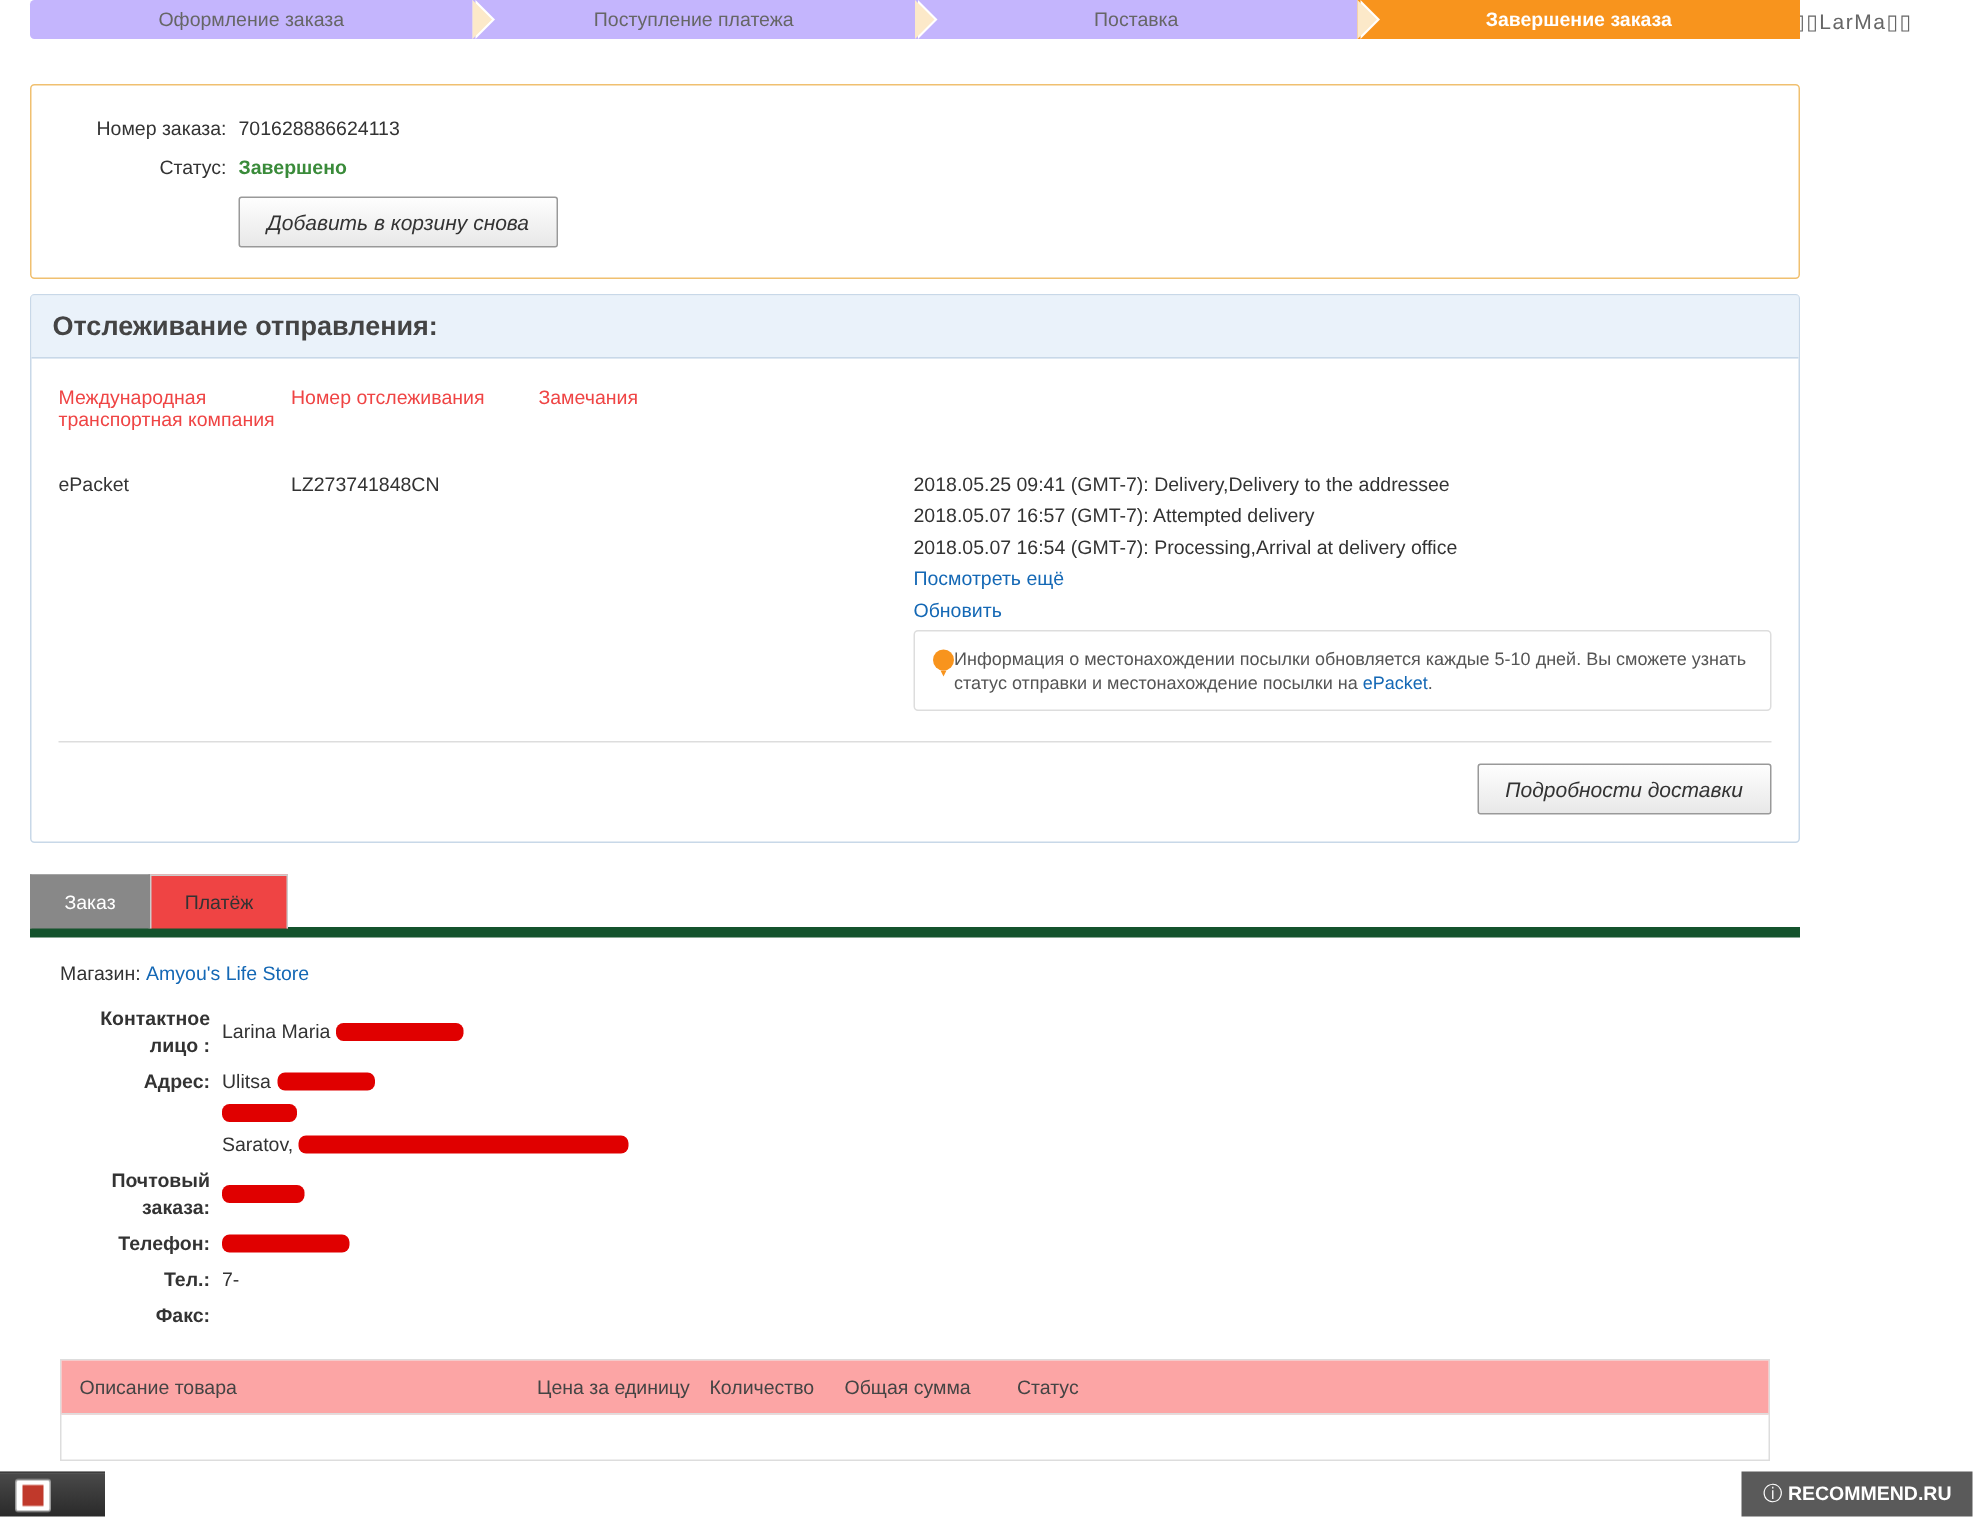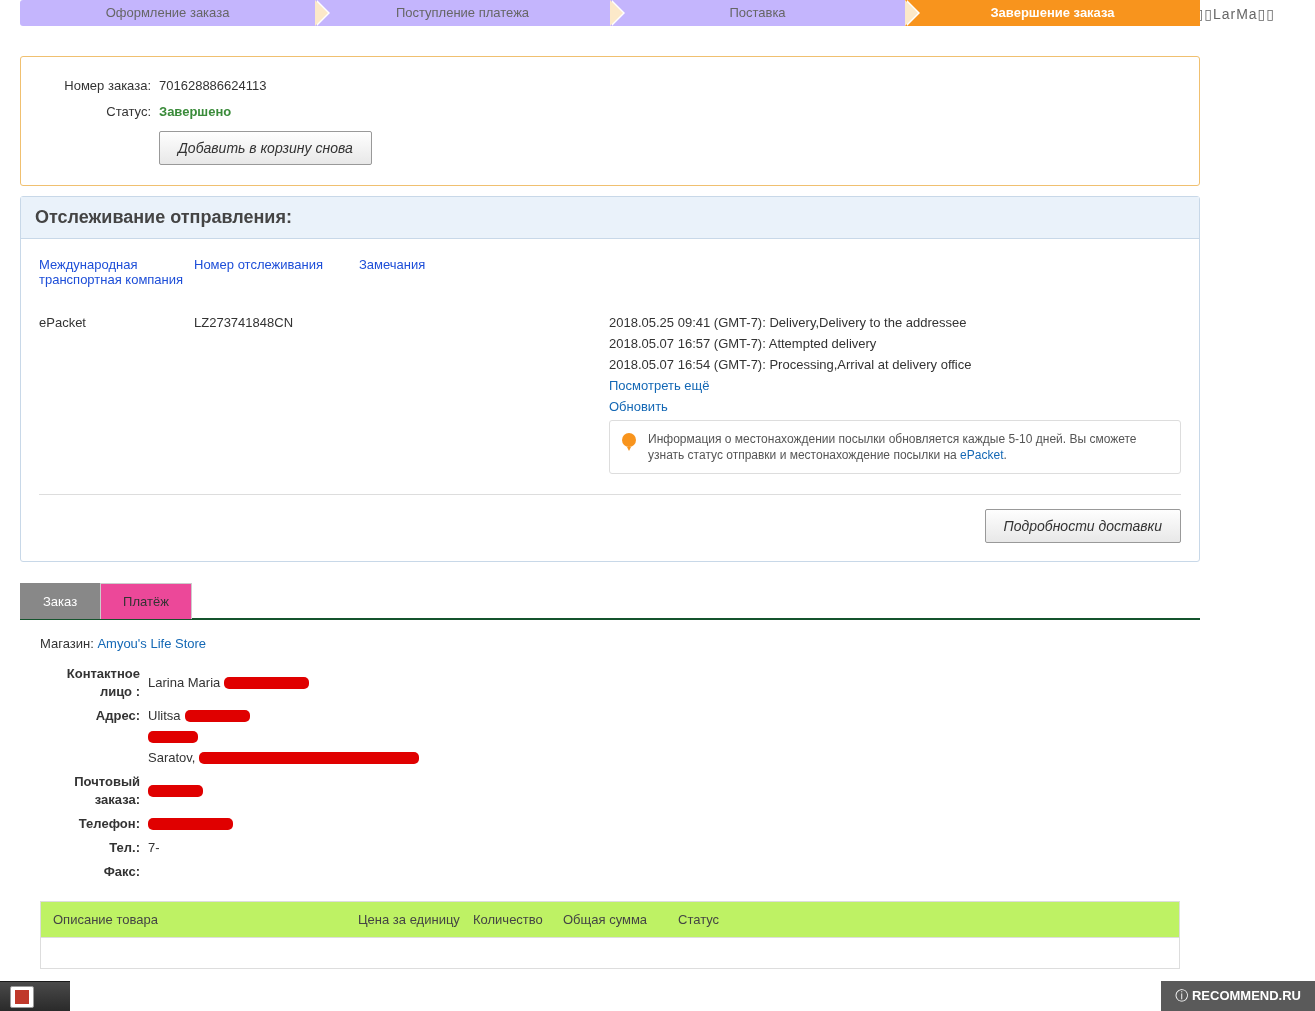--- a/index.html
+++ b/index.html
@@ -31,56 +31,56 @@
     .info-value.green { color: #3a8b3a; font-weight: bold; }
     
     .btn { display: inline-block; padding: 8px 18px; background: linear-gradient(#fefefe, #e8e8e8); border: 1px solid #999; border-radius: 2px; font-size: 14px; cursor: pointer; color: #333; font-style: italic; }
     .btn-container { margin-left: 118px; margin-top: 10px; }
     
     .tracking-box { border: 1px solid #c8d8e8; border-radius: 3px; margin-bottom: 20px; }
     .tracking-header { background: #eaf2fa; padding: 10px 14px; font-size: 18px; font-weight: bold; color: #444; border-bottom: 1px solid #c8d8e8; }
     .tracking-content { padding: 18px; }
     
     .track-table { width: 100%; }
-    .track-head { display: flex; padding-bottom: 14px; color: #1d4ed8; font-size: 13px; }
+    .track-head { display: flex; padding-bottom: 14px; color: #ef4444; font-size: 13px; }
     .track-body { display: flex; padding-top: 14px; font-size: 13px; }
     .col-carrier { width: 155px; }
     .col-number { width: 165px; }
     .col-remarks { width: 250px; }
     .col-details { flex: 1; }
     
     .track-detail-line { margin-bottom: 6px; color: #333; }
     .link { color: #1468b5; cursor: pointer; }
     
-    .tip-box { border: 1px solid #ddd; border-radius: 3px; padding: 10px 12px; margin-top: 1px; display: flex; gap: 12px; font-size: 12px; color: #555; line-height: 16px; }
+    .tip-box { border: 1px solid #ddd; border-radius: 3px; padding: 10px 12px; margin-top: 1px; display: flex; gap: 0; font-size: 12px; color: #555; line-height: 16px; }
     .tip-icon { width: 14px; height: 14px; background: #f8941d; border-radius: 50%; flex-shrink: 0; margin-top: 2px; position: relative; }
     .tip-icon::after { content: ""; position: absolute; bottom: -4px; left: 5px; border-top: 4px solid #f8941d; border-left: 2px solid transparent; border-right: 2px solid transparent; }
     
     .track-divider { border-top: 1px solid #ddd; margin-top: 20px; padding-top: 14px; text-align: right; }
     
-    .tabs { display: flex; border-bottom: 2px solid #14532d; margin-bottom: 16px; }
-    .tab { padding: 10px 22px; border: 1px solid #ccc; border-bottom: none; margin-right: 0; cursor: pointer; font-size: 13px; position: relative; top: 1px; background: #ec4899; }
+    .tabs { display: flex; border-bottom: 7px solid #14532d; margin-bottom: 16px; }
+    .tab { padding: 10px 22px; border: 1px solid #ccc; border-bottom: none; margin-right: 0; cursor: pointer; font-size: 13px; position: relative; top: 1px; background: #ef4444; }
     .tab.active { background: #888; color: #fff; border-color: #888; }
     
     .store-line { margin: 0 20px 14px; font-size: 13px; }
     
     .contact-block { margin: 0 20px 20px; font-size: 13px; }
     .contact-row { display: flex; margin-bottom: 6px; line-height: 18px; }
     .contact-label { width: 100px; text-align: right; margin-right: 8px; font-weight: bold; color: #333; }
     .contact-val { display: flex; align-items: center; gap: 4px; }
     
     .redact { display: inline-block; height: 12px; background: #e00000; border-radius: 5px; vertical-align: middle; }
     .r-85 { width: 85px; }
     .r-65 { width: 65px; }
     .r-55 { width: 55px; }
     .r-50 { width: 50px; }
     .r-220 { width: 220px; }
     
     .prod-table { margin: 0 20px; border: 1px solid #ddd; }
-    .prod-head { display: flex; background: #bef264; padding: 10px 12px; font-size: 13px; color: #444; border-bottom: 1px solid #ddd; }
+    .prod-head { display: flex; background: #fca5a5; padding: 10px 12px; font-size: 13px; color: #444; border-bottom: 1px solid #ddd; }
     .pc-desc { width: 305px; }
     .pc-price { width: 115px; }
     .pc-qty { width: 90px; }
     .pc-total { width: 115px; }
     .pc-status { flex: 1; }
     .prod-row { display: flex; padding: 10px 12px; min-height: 30px; }
   </style>
 </head>
 <body>
 

